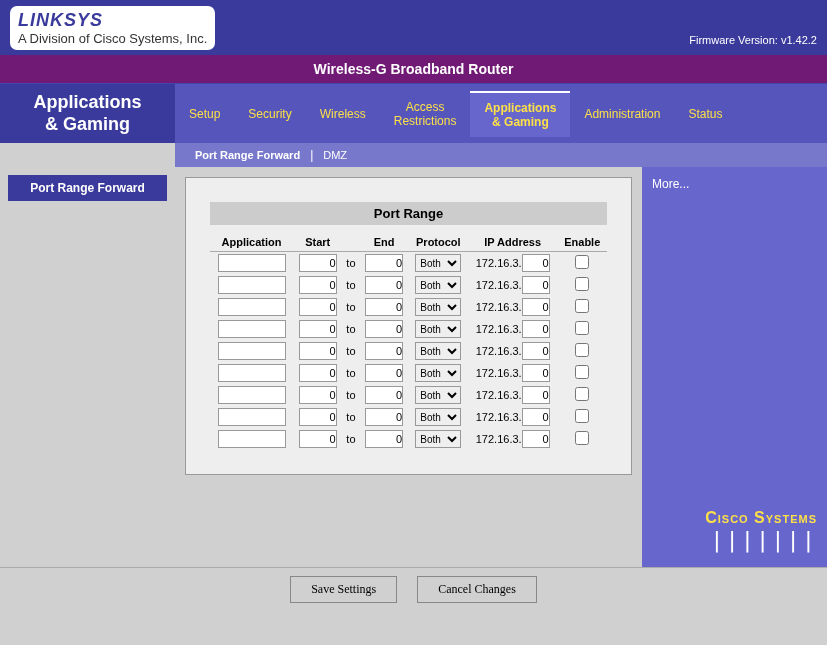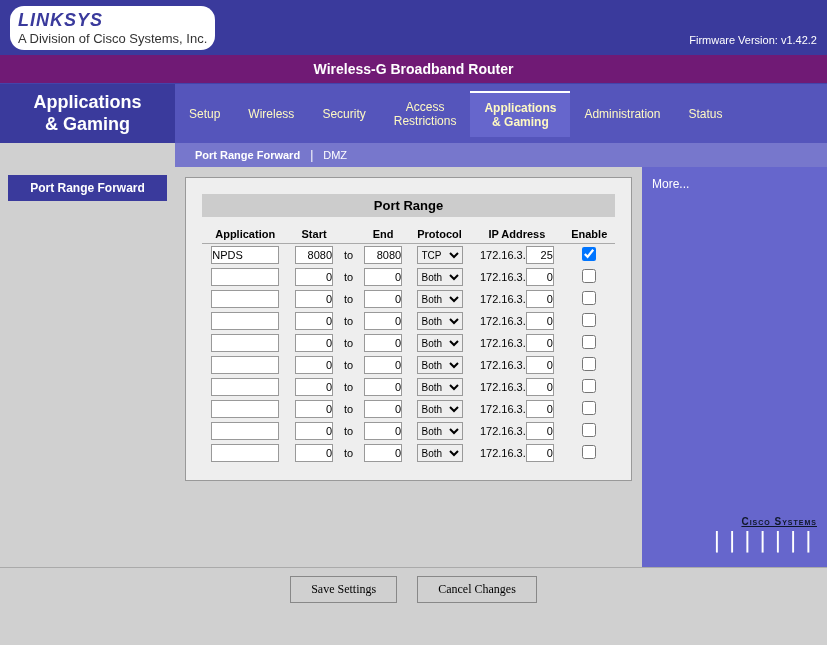--- a/index.html
+++ b/index.html
@@ -1,46 +1,46 @@
 <!DOCTYPE html>
 <html><head>
   <meta charset="utf-8">
   <style>
     * { margin: 0; padding: 0; box-sizing: border-box; }
     body { width: 827px; height: 645px; font-family: Arial, sans-serif; font-size: 12px; background: #d0d0d0; overflow: hidden; }
 
     
     .header-top { background: #3a3a9c; height: 55px; display: flex; align-items: center; padding: 0 10px; position: relative; }
-    .logo-area { background: white; padding: 4px 8px; border-radius: 14px; }
+    .logo-area { background: white; padding: 4px 8px; border-radius: 7px; }
     .logo-text { font-size: 18px; font-weight: bold; color: #3a3a9c; font-style: italic; letter-spacing: 1px; }
     .logo-sub { font-size: 13px; color: #333; }
     .firmware { position: absolute; right: 10px; top: 50%; transform: translateY(-50%); color: white; font-size: 11px; margin-top: 12px; }
     .product-title-bar { background: #701a75; height: 28px; display: flex; align-items: center; justify-content: center; }
     .product-title { color: white; font-size: 14px; font-weight: bold; }
 
     
     .nav-bar { background: #5555bb; display: flex; align-items: stretch; border-top: 1px solid #4444aa; }
     .nav-left { background: #3a3a9c; width: 175px; display: flex; align-items: center; justify-content: center; color: white; font-size: 18px; font-weight: bold; text-align: center; padding: 8px; line-height: 1.2; }
     .nav-tabs { display: flex; align-items: center; flex: 1; }
-    .nav-tab { color: #fef9c3; padding: 8px 14px; cursor: pointer; font-size: 12px; text-align: center; text-decoration: none; }
+    .nav-tab { color: #fde047; padding: 8px 14px; cursor: pointer; font-size: 12px; text-align: center; text-decoration: none; }
     .nav-tab.active { background: #6666cc; font-weight: bold; }
 
     
     .sub-nav { background: #7777cc; display: flex; align-items: center; padding: 0 10px; height: 24px; margin-left: 175px; }
     .sub-nav-item { color: white; font-size: 11px; padding: 0 10px; cursor: pointer; }
     .sub-nav-item.active { font-weight: bold; }
     .sub-nav-sep { color: white; }
     .sidebar { width: 175px; background: #d0d0d0; padding: 8px; }
     .sidebar-title { background: #3a3a9c; color: white; text-align: center; padding: 6px 4px; font-weight: bold; font-size: 12px; }
     .content-area { flex: 1; background: #d0d0d0; padding: 10px; }
     .right-panel { width: 185px; background: #6666cc; padding: 10px; }
     .more-link { color: white; font-size: 12px; cursor: pointer; }
 
     
-    .port-range-box { background: #eeeeee; border: 1px solid #999; padding: 16px; }
+    .port-range-box { background: #eeeeee; border: 1px solid #999; padding: 24px; }
     .port-range-title { text-align: center; font-weight: bold; font-size: 13px; margin-bottom: 8px; background: #cccccc; padding: 4px; }
     
     table.port-table { width: 100%; border-collapse: collapse; }
     table.port-table th { font-weight: bold; font-size: 11px; padding: 3px 4px; text-align: center; border-bottom: 1px solid #aaa; }
     table.port-table td { padding: 2px 3px; text-align: center; vertical-align: middle; }
     
     .app-input { width: 68px; height: 18px; font-size: 11px; border: 1px solid #999; }
     .port-input { width: 38px; height: 18px; font-size: 11px; border: 1px solid #999; text-align: right; }
     .proto-select { width: 46px; height: 18px; font-size: 10px; border: 1px solid #999; }
     .ip-cell { font-size: 11px; white-space: nowrap; }
@@ -65,22 +65,22 @@
 </div>
 
 <div class="product-title-bar">
   <span class="product-title">Wireless-G Broadband Router</span>
 </div>
 
 <div class="nav-bar">
   <div class="nav-left">Applications<br>&amp; Gaming</div>
   <div class="nav-tabs">
     <div class="nav-tab">Setup</div>
+    <div class="nav-tab">Security</div>
     <div class="nav-tab">Wireless</div>
-    <div class="nav-tab">Security</div>
     <div class="nav-tab" style="text-align:center;">Access<br>Restrictions</div>
     <div class="nav-tab active" style="text-align:center; background:#6666cc; border-top: 2px solid white;">Applications<br>&amp; Gaming</div>
     <div class="nav-tab">Administration</div>
     <div class="nav-tab">Status</div>
   </div>
 </div>
 
 <div style="display:flex;">
   <div style="width:175px; background:#d0d0d0;"></div>
   <div class="sub-nav" style="flex:1; margin-left:0;">
@@ -105,29 +105,20 @@
             <th>Application</th>
             <th>Start</th>
             <th></th>
             <th>End</th>
             <th>Protocol</th>
             <th>IP Address</th>
             <th>Enable</th>
           </tr>
         </thead>
         <tbody id="port-table-body">
-        <tr>
-              <td><input type="text" class="app-input" value="NPDS" style=""></td>
-              <td><input type="text" class="port-input" value="8080" style=""></td>
-              <td class="to-text">to</td>
-              <td><input type="text" class="port-input" value="8080" style=""></td>
-              <td><select class="proto-select"><option value="TCP">TCP</option><option value="UDP">UDP</option><option value="Both">Both</option></select></td>
-              <td class="ip-cell"><span>172.16.3.</span><input type="text" class="ip-last" value="25" style=""></td>
-              <td><input type="checkbox" class="enable-check" checked="" style=""></td>
-            </tr>
             <tr>
               <td><input type="text" class="app-input" style=""></td>
               <td><input type="text" class="port-input" value="0" style=""></td>
               <td class="to-text">to</td>
               <td><input type="text" class="port-input" value="0" style=""></td>
               <td><select class="proto-select"><option value="TCP">TCP</option><option value="UDP">UDP</option><option value="Both" selected="">Both</option></select></td>
               <td class="ip-cell"><span>172.16.3.</span><input type="text" class="ip-last" value="0" style=""></td>
               <td><input type="checkbox" class="enable-check" style=""></td>
             </tr>
             <tr>
@@ -204,21 +195,21 @@
             </tr>
           </tbody>
       </table>
     </div>
   </div>
 
   <div class="right-panel" style="width:185px; background:#6666cc; padding:10px; position:relative; min-height:400px;">
     <span class="more-link">More...</span>
     
     <div style="position:absolute; bottom:15px; right:10px; text-align:right;">
-      <div style="color:#0f172a; font-size:10px; font-weight:bold; letter-spacing:1px; font-variant: small-caps; text-decoration: underline;">Cisco Systems</div>
+      <div style="color:#fde047; font-size:16px; font-weight:bold; letter-spacing:1px; font-variant: small-caps;">Cisco Systems</div>
       <div style="color:white; font-size:22px; letter-spacing:2px; font-family: monospace;">|||||||</div>
     </div>
   </div>
 </div>
 
 <div class="bottom-bar">
   <button class="action-btn">Save Settings</button>
   <button class="action-btn">Cancel Changes</button>
 </div>
 

